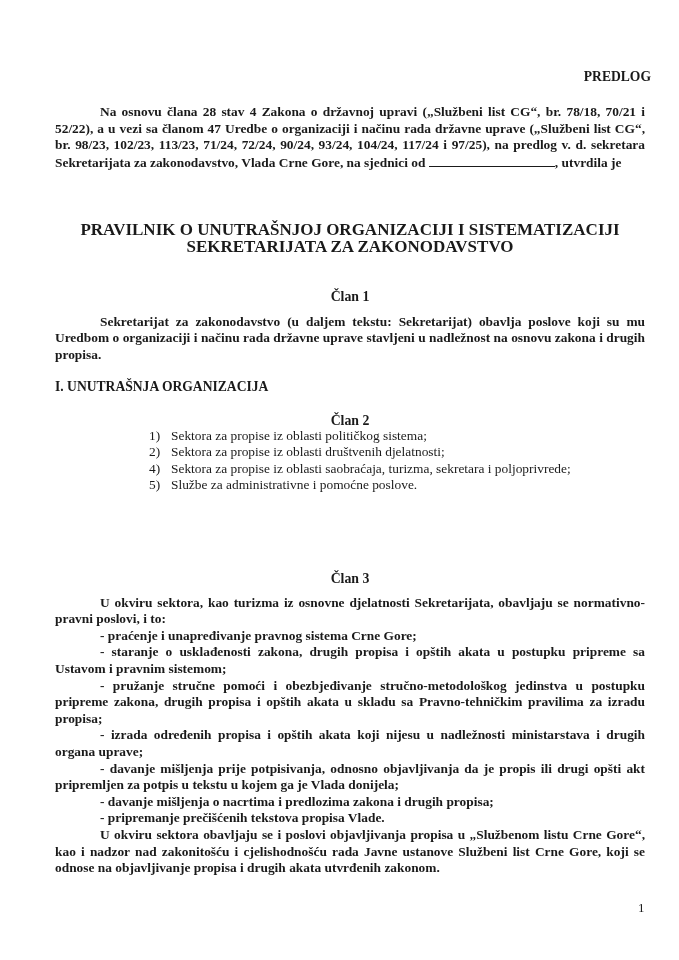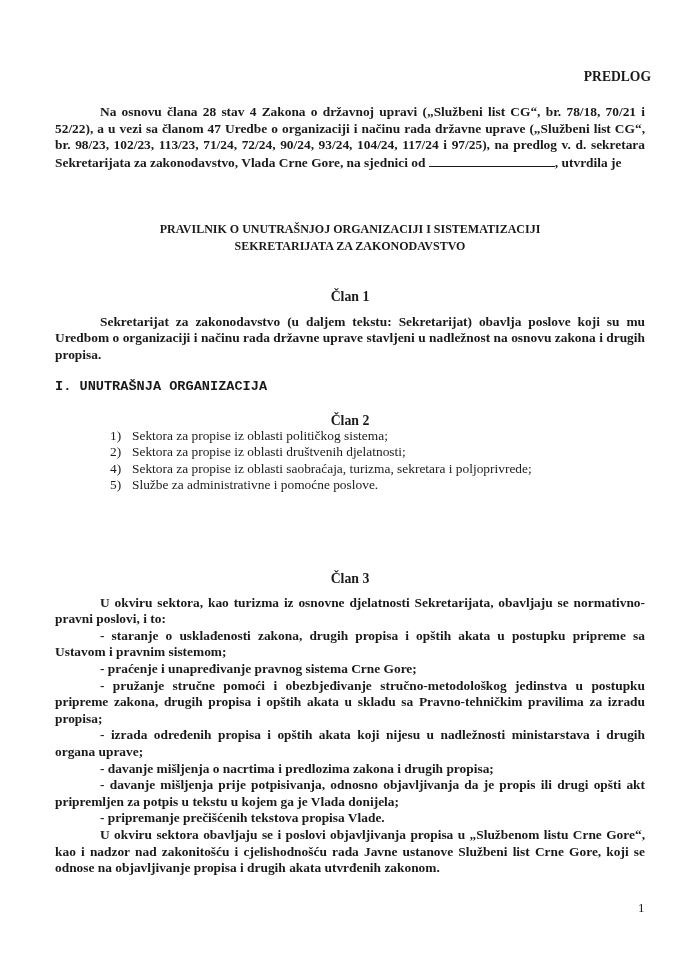--- a/index.html
+++ b/index.html
@@ -12,27 +12,27 @@
     .content { position: absolute; left: 55px; width: 590px; }
     .predlog {
       position: absolute; top: 69px; right: 34px;
       font-weight: bold; font-size: 13.6px;
     }
     p { margin: 0; text-align: justify; font-weight: bold; }
     .indent { text-indent: 45px; }
     .intro { position: absolute; top: 104px; }
     .title {
       position: absolute; top: 221px; left: 55px; width: 590px;
-      text-align: center; font-weight: bold; font-size: 12px; line-height: 17px;
+      text-align: center; font-weight: bold; font-size: 17px; line-height: 17px;
     }
     .clan-h { text-align: center; font-weight: bold; font-size: 13.8px; }
     .sec { position: absolute; left: 55px; width: 590px; }
-    .section-h { font-weight: bold; font-size: 13.6px; padding-left: 0; font-family: Liberation Mono, monospace; }
+    .section-h { font-weight: bold; font-size: 13.6px; padding-left: 0; }
     ol.units { list-style: none; margin: 0; padding: 0 0 0 55px; }
-    ol.units li { line-height: 16.6px; }
+    ol.units li { line-height: 16.6px; margin-left: 39px; }
     ol.units .num { display: inline-block; width: 22px; }
     .dash { text-indent: 45px; }
     .pagenum { position: absolute; top: 900px; left: 638px; font-size: 13px; }
     .blank-line { display: inline-block; border-bottom: 1px solid #1a1a1a; width: 126px; height: 12px; vertical-align: baseline; }
   </style>
 </head>
 <body>
 
 <div class="page">
 
@@ -62,24 +62,24 @@
       <li><span class="num">1)</span><span>Sektora za propise iz oblasti političkog sistema;</span></li>
       <li><span class="num">2)</span><span>Sektora za propise iz oblasti društvenih djelatnosti;</span></li>
       <li><span class="num">4)</span><span>Sektora za propise iz oblasti saobraćaja, turizma, sekretara i poljoprivrede;</span></li>
       <li><span class="num">5)</span><span>Službe za administrativne i pomoćne poslove.</span></li>
     </ol>
   </div>
 
   <div class="sec" style="top:571px;">
     <div class="clan-h">Član 3</div>
     <p class="indent" style="margin-top:7px;">U okviru sektora, kao turizma iz osnovne djelatnosti Sekretarijata, obavljaju se normativno-pravni poslovi, i to:</p>
+    <p class="dash">- praćenje i unapređivanje pravnog sistema Crne Gore;</p>
     <p class="dash">- staranje o usklađenosti zakona, drugih propisa i opštih akata u postupku pripreme sa Ustavom i pravnim sistemom;</p>
-    <p class="dash">- praćenje i unapređivanje pravnog sistema Crne Gore;</p>
     <p class="dash">- pružanje stručne pomoći i obezbjeđivanje stručno-metodološkog jedinstva u postupku pripreme zakona, drugih propisa i opštih akata u skladu sa Pravno-tehničkim pravilima za izradu propisa;</p>
     <p class="dash">- izrada određenih propisa i opštih akata koji nijesu u nadležnosti ministarstava i drugih organa uprave;</p>
+    <p class="dash">- davanje mišljenja prije potpisivanja, odnosno objavljivanja da je propis ili drugi opšti akt pripremljen za potpis u tekstu u kojem ga je Vlada donijela;</p>
     <p class="dash">- davanje mišljenja o nacrtima i predlozima zakona i drugih propisa;</p>
-    <p class="dash">- davanje mišljenja prije potpisivanja, odnosno objavljivanja da je propis ili drugi opšti akt pripremljen za potpis u tekstu u kojem ga je Vlada donijela;</p>
     <p class="dash">- pripremanje prečišćenih tekstova propisa Vlade.</p>
     <p class="indent">U okviru sektora obavljaju se i poslovi objavljivanja propisa u „Službenom listu Crne Gore“, kao i nadzor nad zakonitošću i cjelishodnošću rada Javne ustanove Službeni list Crne Gore, koji se odnose na objavljivanje propisa i drugih akata utvrđenih zakonom.</p>
   </div>
 
   <div class="pagenum">1</div>
 </div>
 
 </body></html>

